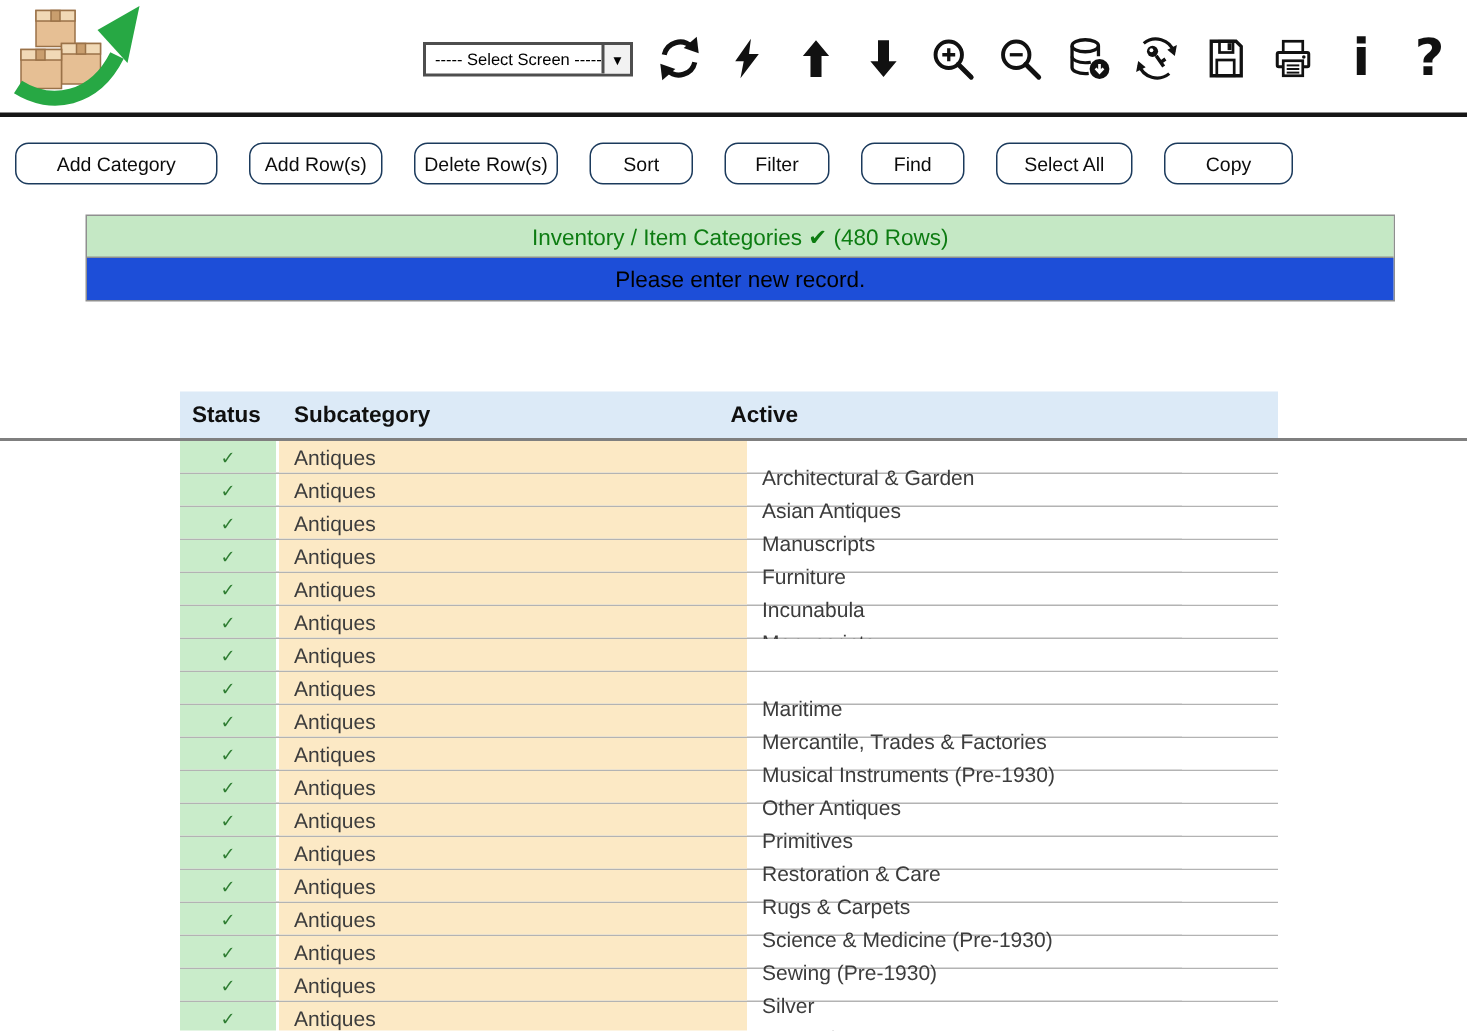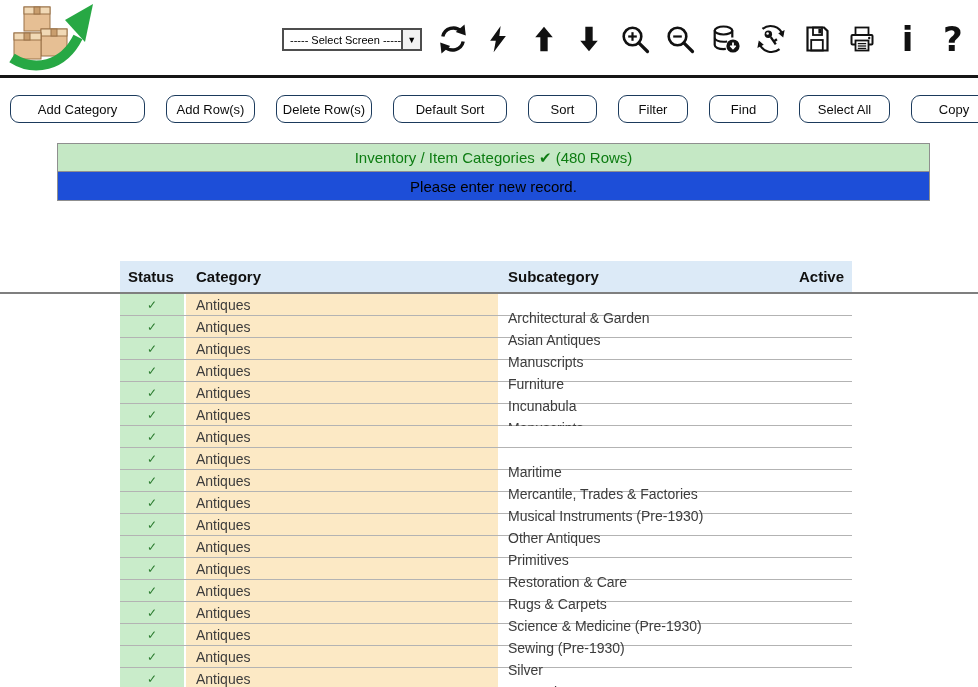--- a/index.html
+++ b/index.html
@@ -168,37 +168,35 @@
     <span class="tool">
       <span class="txt-icon">?</span>
     </span>
   </div>
 </header>
 
 <div class="btn-row" id="btn-row">
     <button class="act-btn btn-add-category">Add Category</button>
     <button class="act-btn btn-add-rows">Add Row(s)</button>
     <button class="act-btn btn-delete-rows">Delete Row(s)</button>
-    <button class="act-btn btn-default-sort">Default Sort</button>
     <button class="act-btn btn-sort">Sort</button>
     <button class="act-btn btn-filter">Filter</button>
     <button class="act-btn btn-find">Find</button>
     <button class="act-btn btn-select-all">Select All</button>
     <button class="act-btn btn-copy">Copy</button>
   </div>
 
 <div class="banner">
   <div class="banner-title">Inventory / Item Categories ✔ (480 Rows)</div>
   <div class="banner-msg">Please enter new record.</div>
 </div>
 
 <div class="table-zone">
   <div class="thead">
     <span class="h-status">Status</span>
-    <span class="h-category">Category</span>
     <span class="h-subcategory">Subcategory</span>
     <span class="h-active">Active</span>
   </div>
   <div class="header-line"></div>
   <div class="rows" id="rows">
       <div class="trow">
     <span class="cell-status">
       <span>✓</span>
     </span>
     <span class="cell-category">

